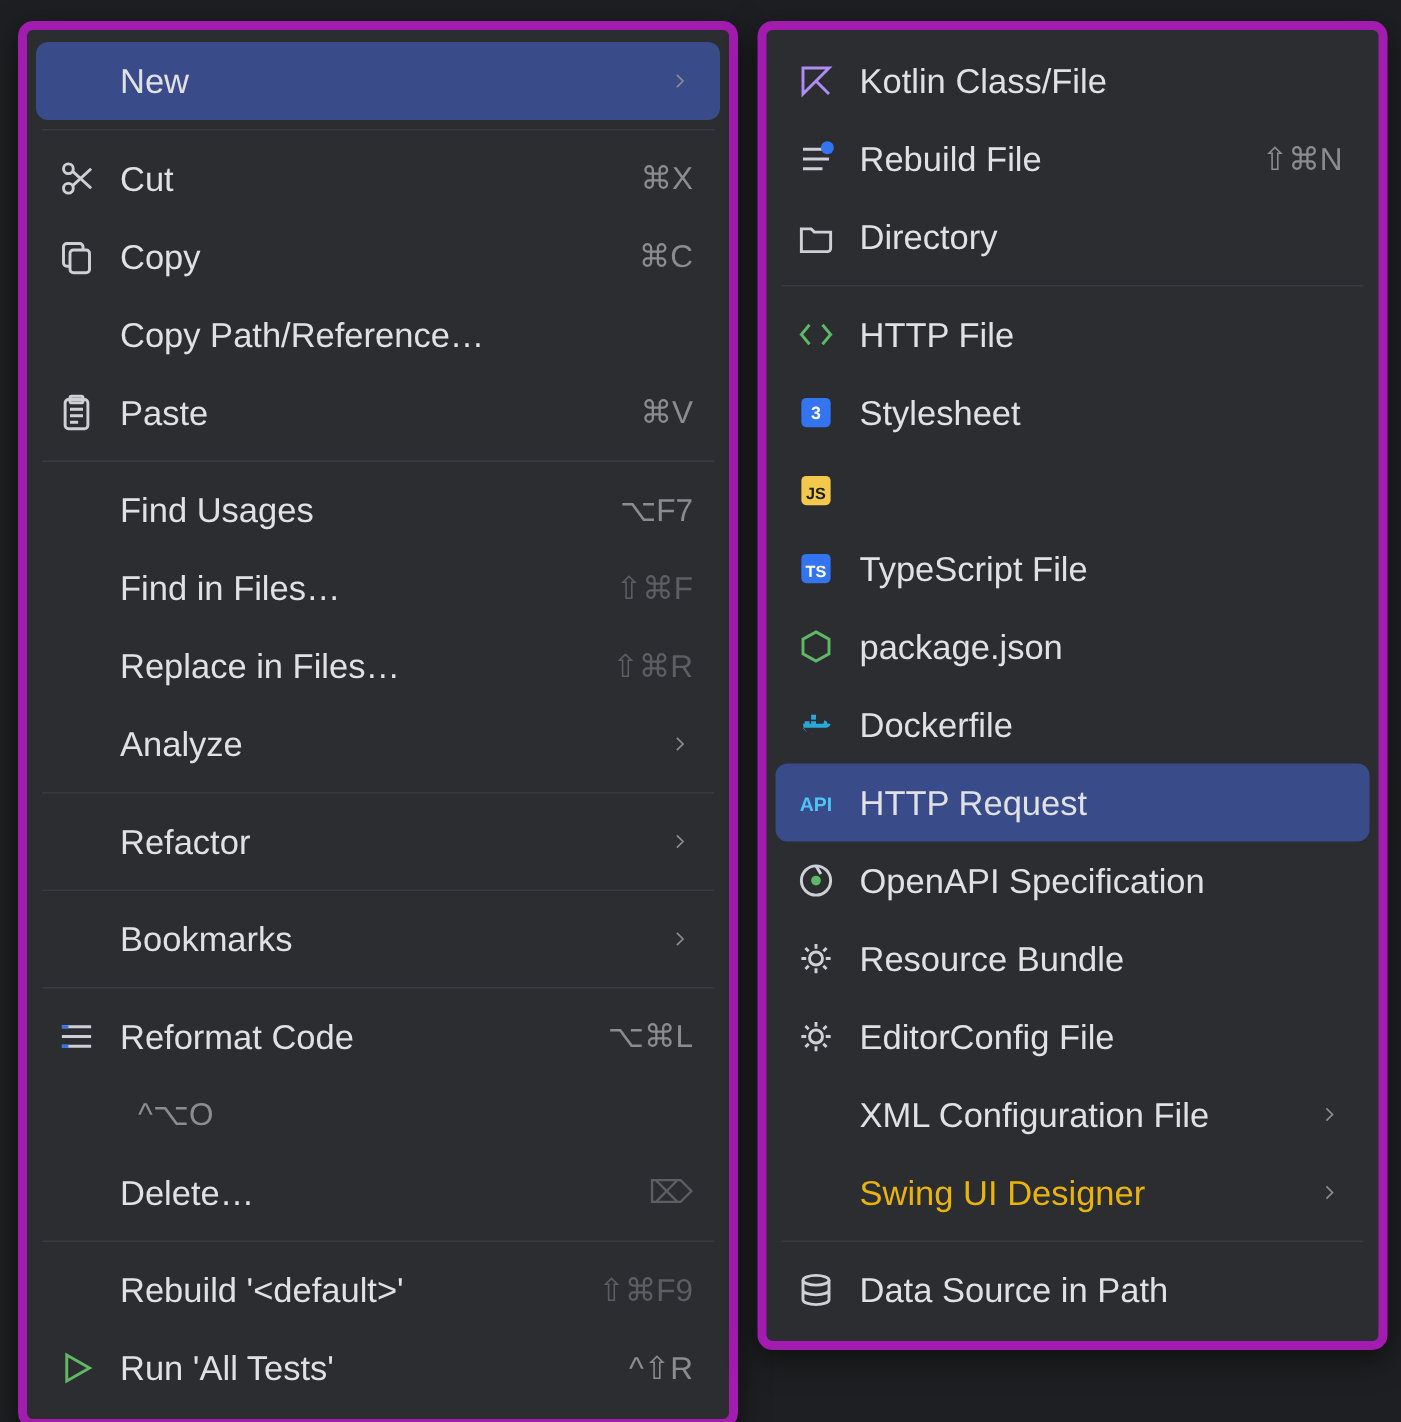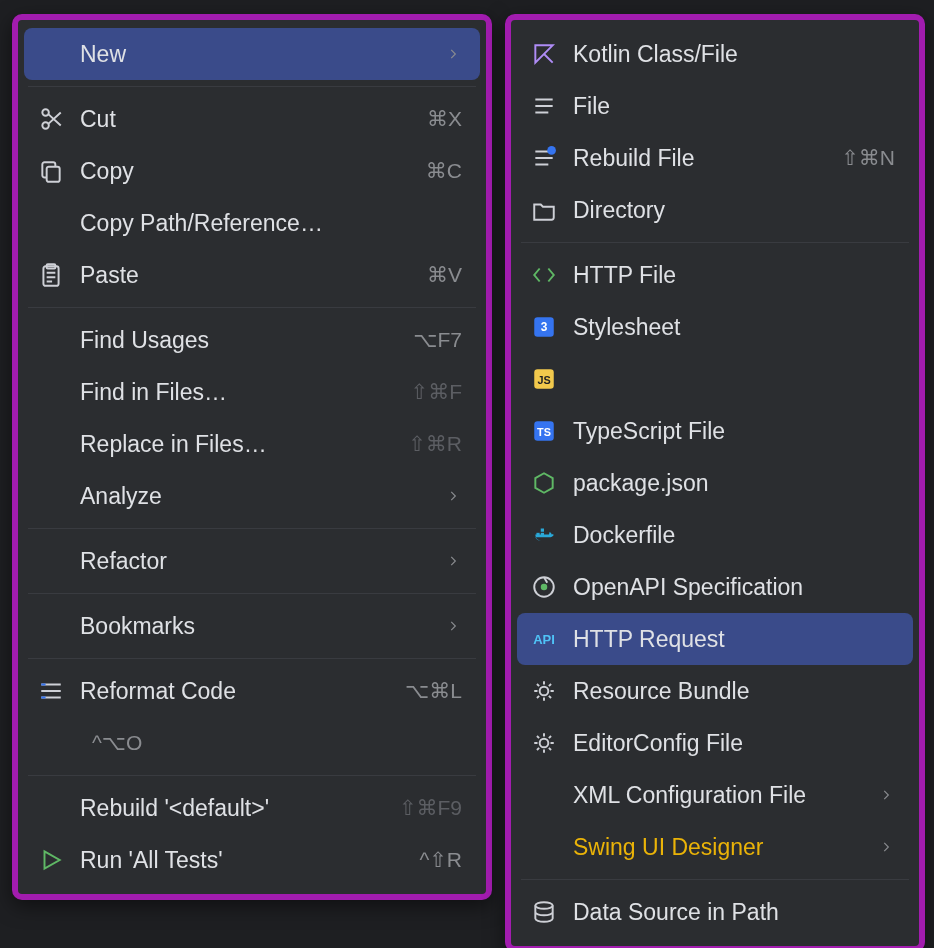--- a/index.html
+++ b/index.html
@@ -159,20 +159,25 @@
             <path stroke="#3574f0" stroke-width="2" d="M3 6h4M3 18h4"></path>
           </svg>
         </span>
         <span class="label">Reformat Code</span>
         <span class="shortcut">⌥⌘L</span>
       </div>
       <div class="item">
         <span class="icon-slot"></span>
         <span class="shortcut">^⌥O</span>
       </div>
+      <div class="item">
+        <span class="icon-slot"></span>
+        <span class="label">Delete…</span>
+        <span class="shortcut dim">⌦</span>
+      </div>
       <div class="sep"></div>
       <div class="item">
         <span class="icon-slot"></span>
         <span class="label">Rebuild '&lt;default&gt;'</span>
         <span class="shortcut dim">⇧⌘F9</span>
       </div>
       <div class="item">
         <span class="icon-slot">
           <svg width="26" height="26" viewBox="0 0 24 24" stroke-width="1.8">
             <path class="ic-green" d="M6 4 L20 12 L6 20 Z"></path>
@@ -183,28 +188,20 @@
       </div>
     </div>
   <div class="menu menu-right" id="menu-right">
       <div class="item">
         <span class="icon-slot">
           <svg width="26" height="26" viewBox="0 0 24 24" stroke-width="1.8" class="ic-purple">
             <path d="M4 4h16L4 20V4z M20 20 L12 12"></path>
           </svg>
         </span>
         <span class="label">Kotlin Class/File</span>
-      </div>
-      <div class="item">
-        <span class="icon-slot">
-          <svg width="26" height="26" viewBox="0 0 24 24" stroke-width="1.8" class="ic-gray">
-            <path d="M4 6h16M4 12h16M4 18h12"></path>
-          </svg>
-        </span>
-        <span class="label">File</span>
       </div>
       <div class="item">
         <span class="icon-slot">
           <svg width="26" height="26" viewBox="0 0 24 24" stroke-width="1.8">
             <path class="ic-gray" d="M4 6h16M4 12h16M4 18h12"></path>
             <circle cx="19" cy="5" r="4" fill="#3574f0"></circle>
           </svg>
         </span>
         <span class="label">Rebuild File</span>
         <span class="shortcut">⇧⌘N</span>
@@ -264,37 +261,37 @@
         <span class="icon-slot">
           <svg width="26" height="26" viewBox="0 0 24 24">
             <path class="ic-cyan" d="M4 14h14c2 0 3-2 3-2s-1-1-2-.5c0-2-2-2-2-2 0 1-.5 2-.5 2H4c0 4 3 6 7 6-3 0-6-1-7-3.5z"></path>
             <rect class="ic-cyan" x="5" y="10" width="3" height="3"></rect>
             <rect class="ic-cyan" x="9" y="10" width="3" height="3"></rect>
             <rect class="ic-cyan" x="9" y="6" width="3" height="3"></rect>
           </svg>
         </span>
         <span class="label">Dockerfile</span>
       </div>
+      <div class="item selected">
+        <span class="icon-slot">
+          <svg width="26" height="26" viewBox="0 0 24 24">
+            <text x="2" y="17" font-size="12" font-weight="700" fill="#4fc3f7">API</text>
+          </svg>
+        </span>
+        <span class="label">HTTP Request</span>
+      </div>
       <div class="item">
         <span class="icon-slot">
           <svg width="26" height="26" viewBox="0 0 24 24" stroke-width="1.8" class="ic-gray">
             <circle cx="12" cy="12" r="9"></circle>
             <circle cx="12" cy="12" r="3" class="ic-green-f" stroke="none"></circle>
             <path d="M12 3 L15 8"></path>
           </svg>
         </span>
         <span class="label">OpenAPI Specification</span>
-      </div>
-      <div class="item selected">
-        <span class="icon-slot">
-          <svg width="26" height="26" viewBox="0 0 24 24">
-            <text x="2" y="17" font-size="12" font-weight="700" fill="#4fc3f7">API</text>
-          </svg>
-        </span>
-        <span class="label">HTTP Request</span>
       </div>
       <div class="item">
         <span class="icon-slot">
           <svg width="26" height="26" viewBox="0 0 24 24" stroke-width="1.8" class="ic-gray">
             <circle cx="12" cy="12" r="4"></circle>
             <path d="M12 3v3M12 18v3M3 12h3M18 12h3M5.5 5.5l2 2M16.5 16.5l2 2M18.5 5.5l-2 2M7.5 16.5l-2 2"></path>
           </svg>
         </span>
         <span class="label">Resource Bundle</span>
       </div>

